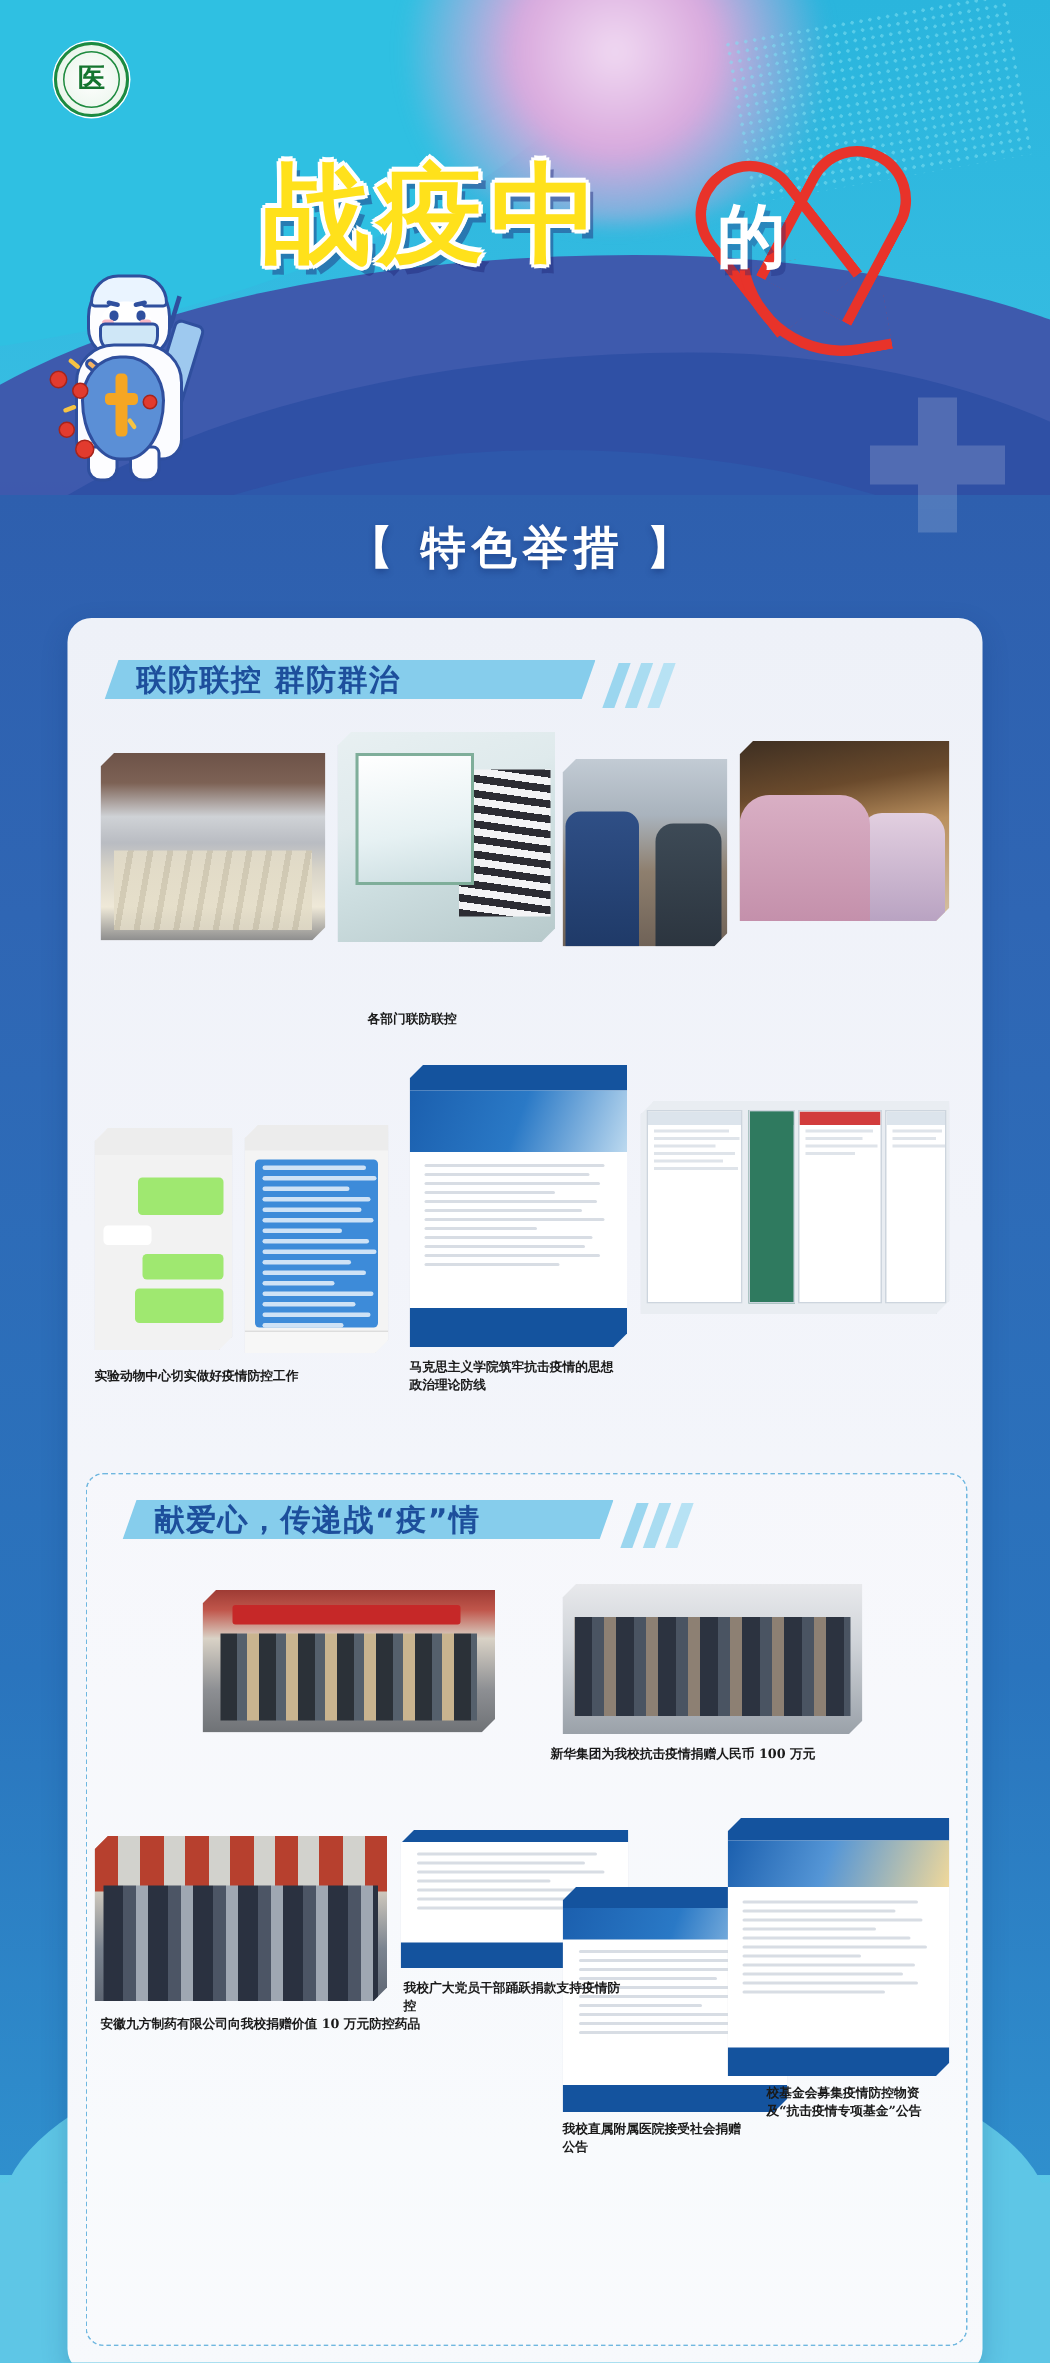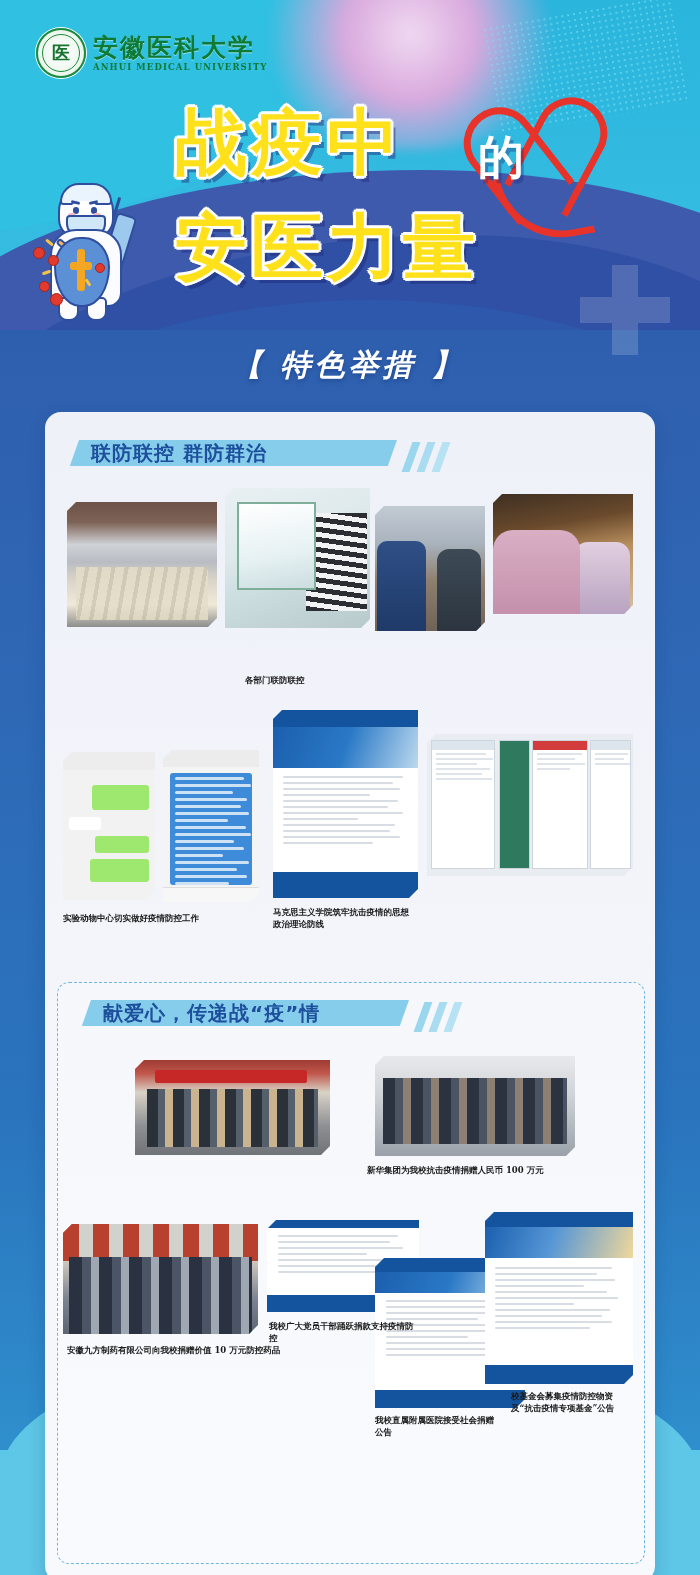--- a/index.html
+++ b/index.html
@@ -112,21 +112,21 @@
   .v2{left:28px;top:70px;width:9px;height:9px;}
   .v3{left:19px;top:96px;width:9px;height:9px;}
   .v4{left:30px;top:108px;width:11px;height:11px;}
   .v5{left:75px;top:78px;width:8px;height:8px;}
   .spark{position:absolute;background:#f6c343;border-radius:2px;}
   .s1{left:25px;top:56px;width:9px;height:3px;transform:rotate(40deg);}
   .s2{left:22px;top:86px;width:9px;height:3px;transform:rotate(-20deg);}
   .s3{left:64px;top:96px;width:8px;height:3px;transform:rotate(55deg);}
 
   
-  .sub-banner{position:absolute;left:0;top:345px;width:697px;text-align:center;z-index:5;font-style:italic;}
+  .sub-banner{position:absolute;left:0;top:345px;width:697px;text-align:center;z-index:5;}
   .sub-banner span{font-size:30px;font-weight:bold;color:#ffffff;letter-spacing:4px;
     font-family:"DejaVu Sans","Liberation Sans",sans-serif;text-shadow:0 2px 4px rgba(10,30,90,.35);}
 
   
   .card{position:absolute;left:45px;top:412px;width:610px;height:1170px;
     background:linear-gradient(180deg,#eef1f8 0%,#f2f4fa 35%,#f7f9fc 100%);
     border-radius:16px;box-shadow:0 6px 18px rgba(10,40,90,.18);z-index:4;overflow:hidden;}
 
   .sec-head{position:relative;height:34px;margin:28px 0 0 22px;width:430px;}
   .sec-head .ribbon{position:absolute;left:0;top:0;width:330px;height:26px;background:#86cdec;
@@ -222,35 +222,30 @@
   <div class="wave-bottom"></div>
   <div class="wave-bottom2"></div>
   <div class="wave-bottom3"></div>
 </div>
 
 <div class="logo">
   <div class="logo-seal">
     <div class="inner-ring"></div>
     <span class="glyph">医</span>
   </div>
-  <div class="logo-text">
-    <div class="logo-cn">安徽医科大学</div>
-    <div class="logo-en">ANHUI MEDICAL UNIVERSITY</div>
-  </div>
 </div>
 
 <div class="headline">
   <div class="heart">
       <i class="l"></i>
       <i class="r"></i>
       <i class="tail"></i>
     </div>
   <div class="hl-line hl-1">战疫中</div>
   <div class="hl-de">的</div>
-  <div class="hl-line hl-2">安医力量</div>
 </div>
 
 <div class="mascot">
   <div class="m-syringe"></div>
     <div class="m-needle"></div>
   <div class="m-hood"></div>
     <div class="m-cap"></div>
     <div class="m-face"></div>
   <div class="m-brow lb"></div>
     <div class="m-brow rb"></div>

